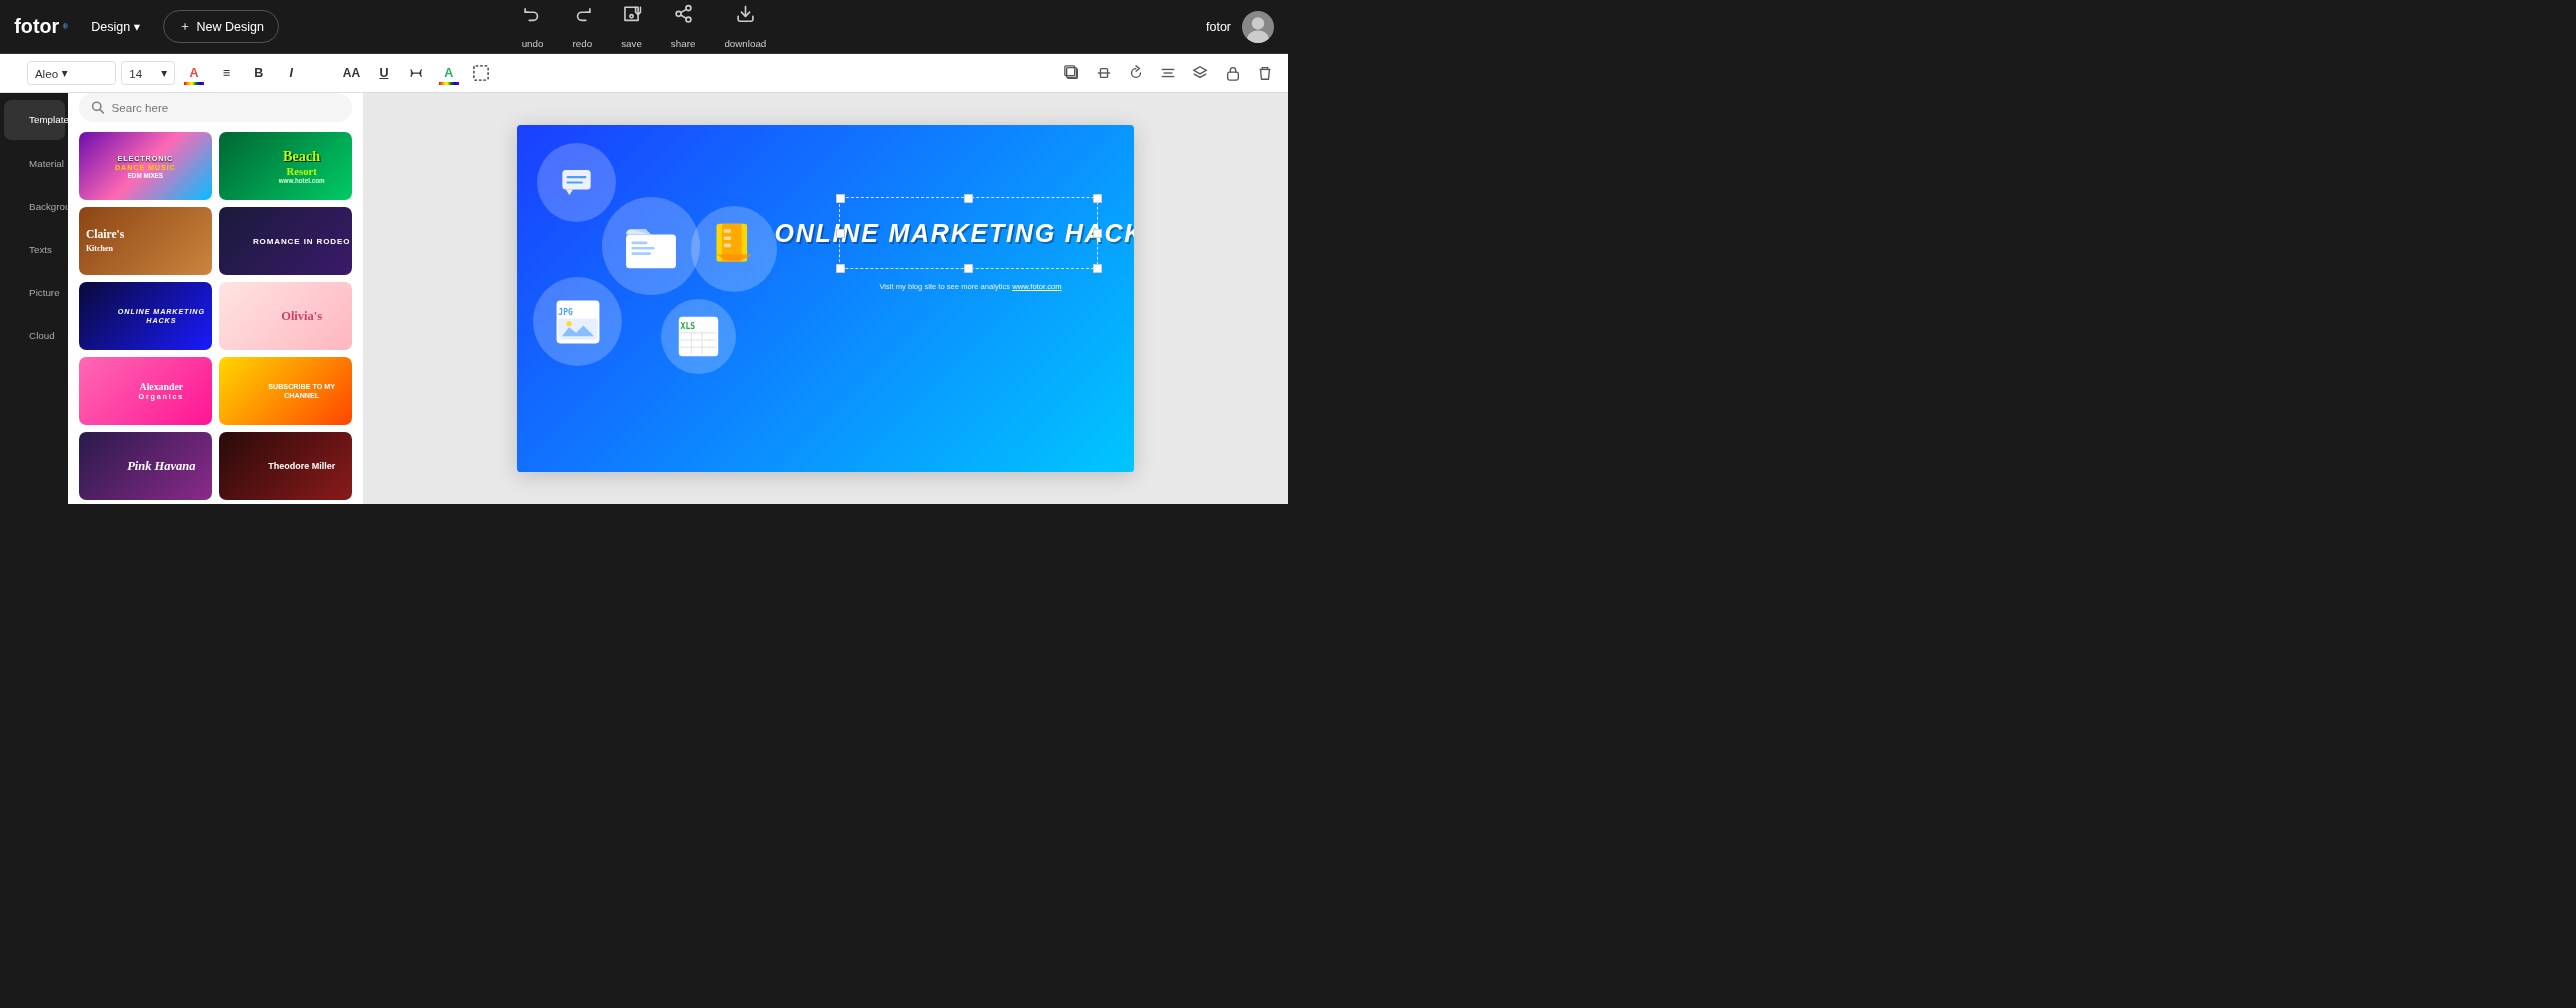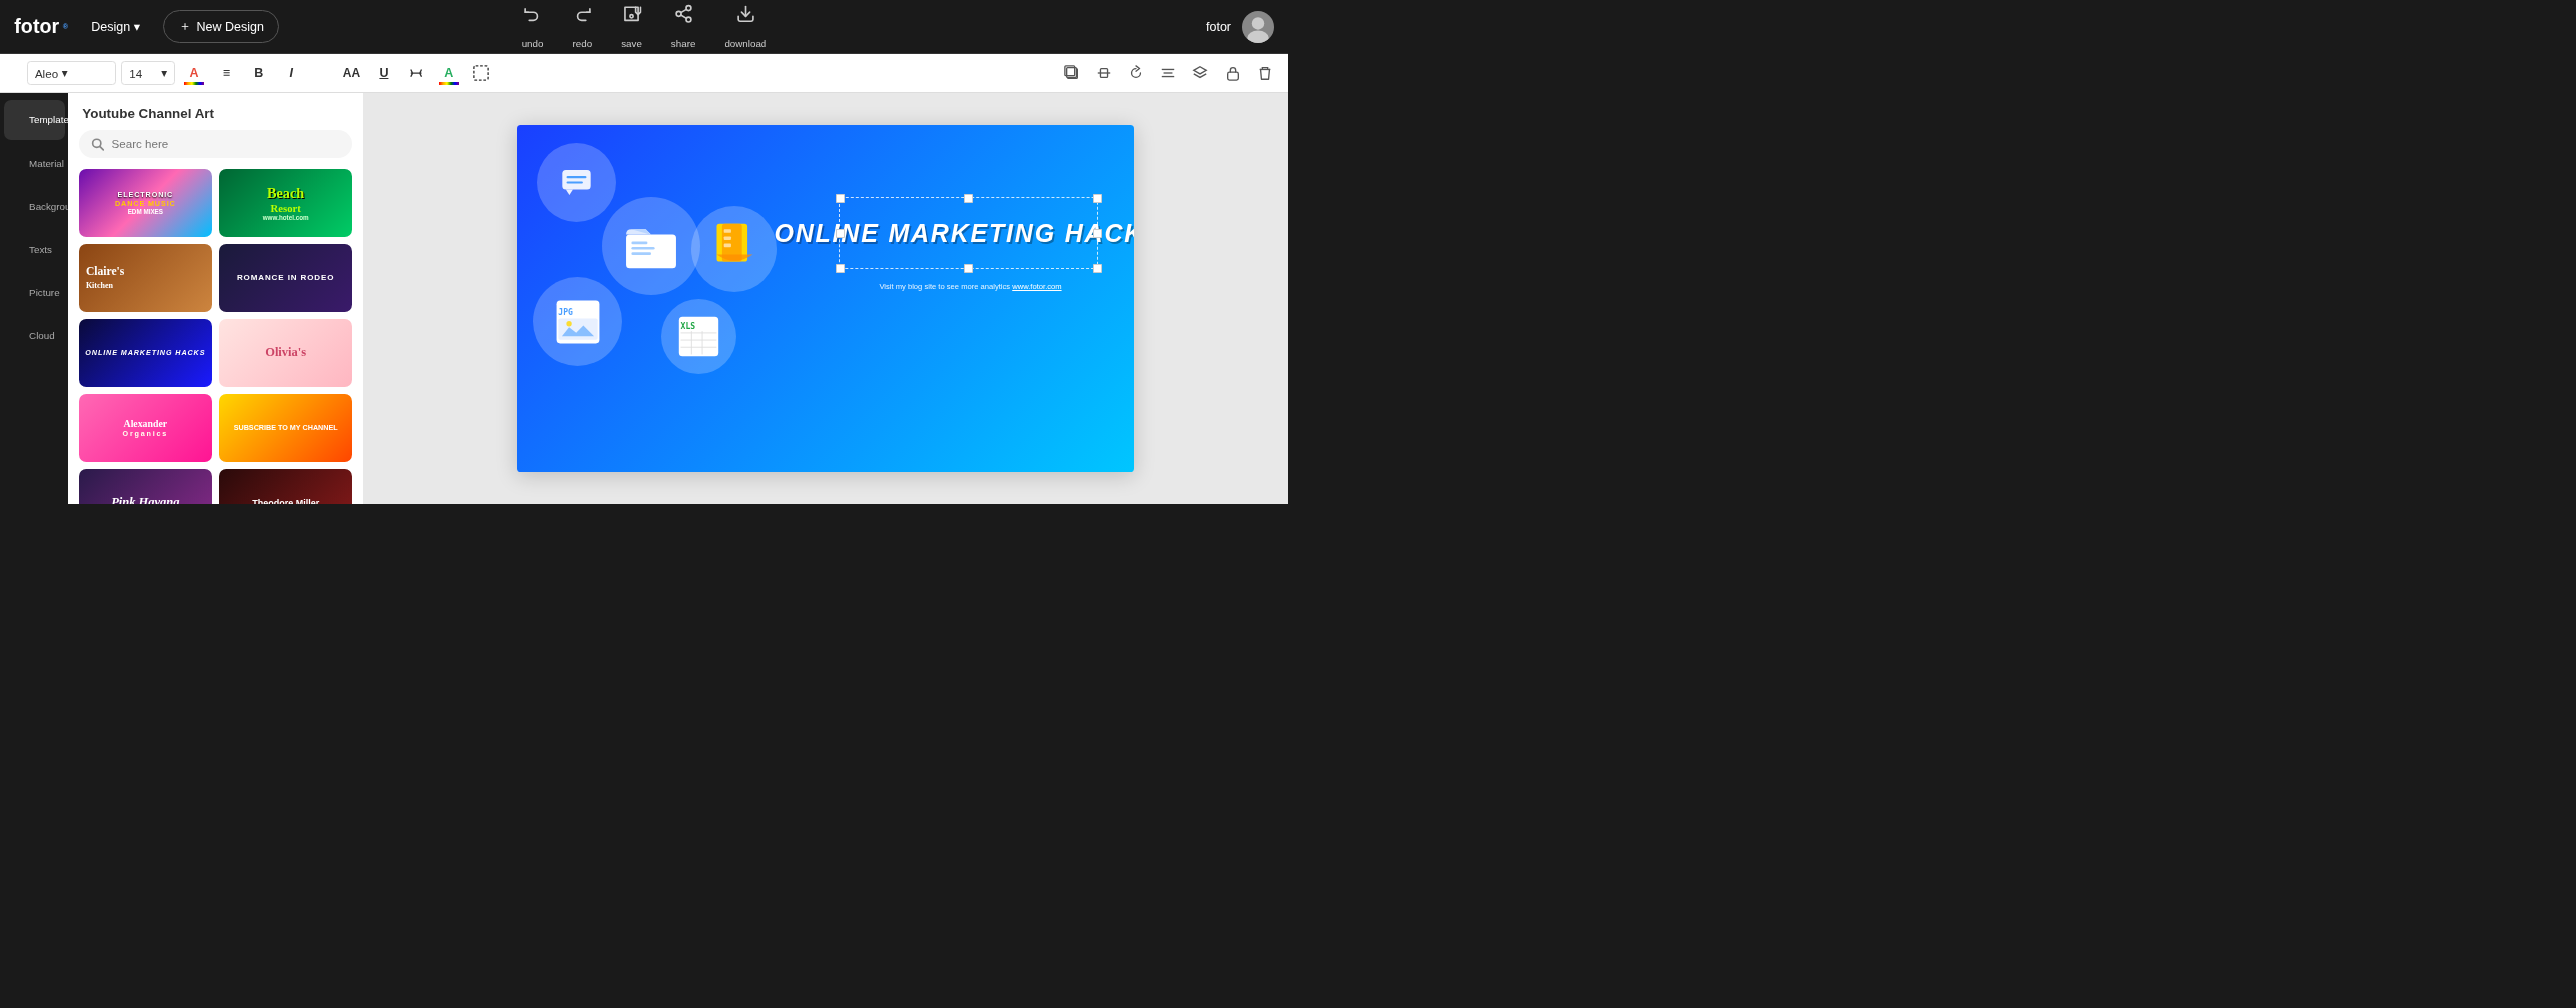--- a/index.html
+++ b/index.html
@@ -220,20 +220,21 @@
     }
     .template-card-inner {
       width: 100%;
       height: 100%;
       display: flex;
       align-items: center;
       justify-content: center;
       font-size: 9px;
       color: #fff;
       font-weight: 600;
+      padding-left: 32px;
     }
 
     
     .canvas-area {
       flex: 1;
       background: #e8e8e8;
       display: flex;
       align-items: center;
       justify-content: center;
       overflow: hidden;
@@ -505,21 +506,20 @@
     </div>
     <div class="sidebar-icon-item">
       <svg width="21.5" height="21.5" viewBox="0 0 24 24" fill="none" stroke="currentColor" stroke-width="2">
         <path d="M18 10h-1.26A8 8 0 1 0 9 20h9a5 5 0 0 0 0-10z"></path>
       </svg>
       <span>Cloud</span>
     </div>
   </div>
 
   <div class="left-panel">
-    <div class="panel-header">Youtube Channel Art</div>
     <div class="search-box">
       <svg width="14.3" height="14.3" viewBox="0 0 16 16" fill="none" stroke="#888" stroke-width="2">
         <circle cx="7" cy="7" r="5"></circle>
         <line x1="11" y1="11" x2="15" y2="15" stroke-linecap="round"></line>
       </svg>
       <input type="text" placeholder="Searc here" style="">
     </div>
     <div class="templates-grid">
 
       <div class="template-card">

